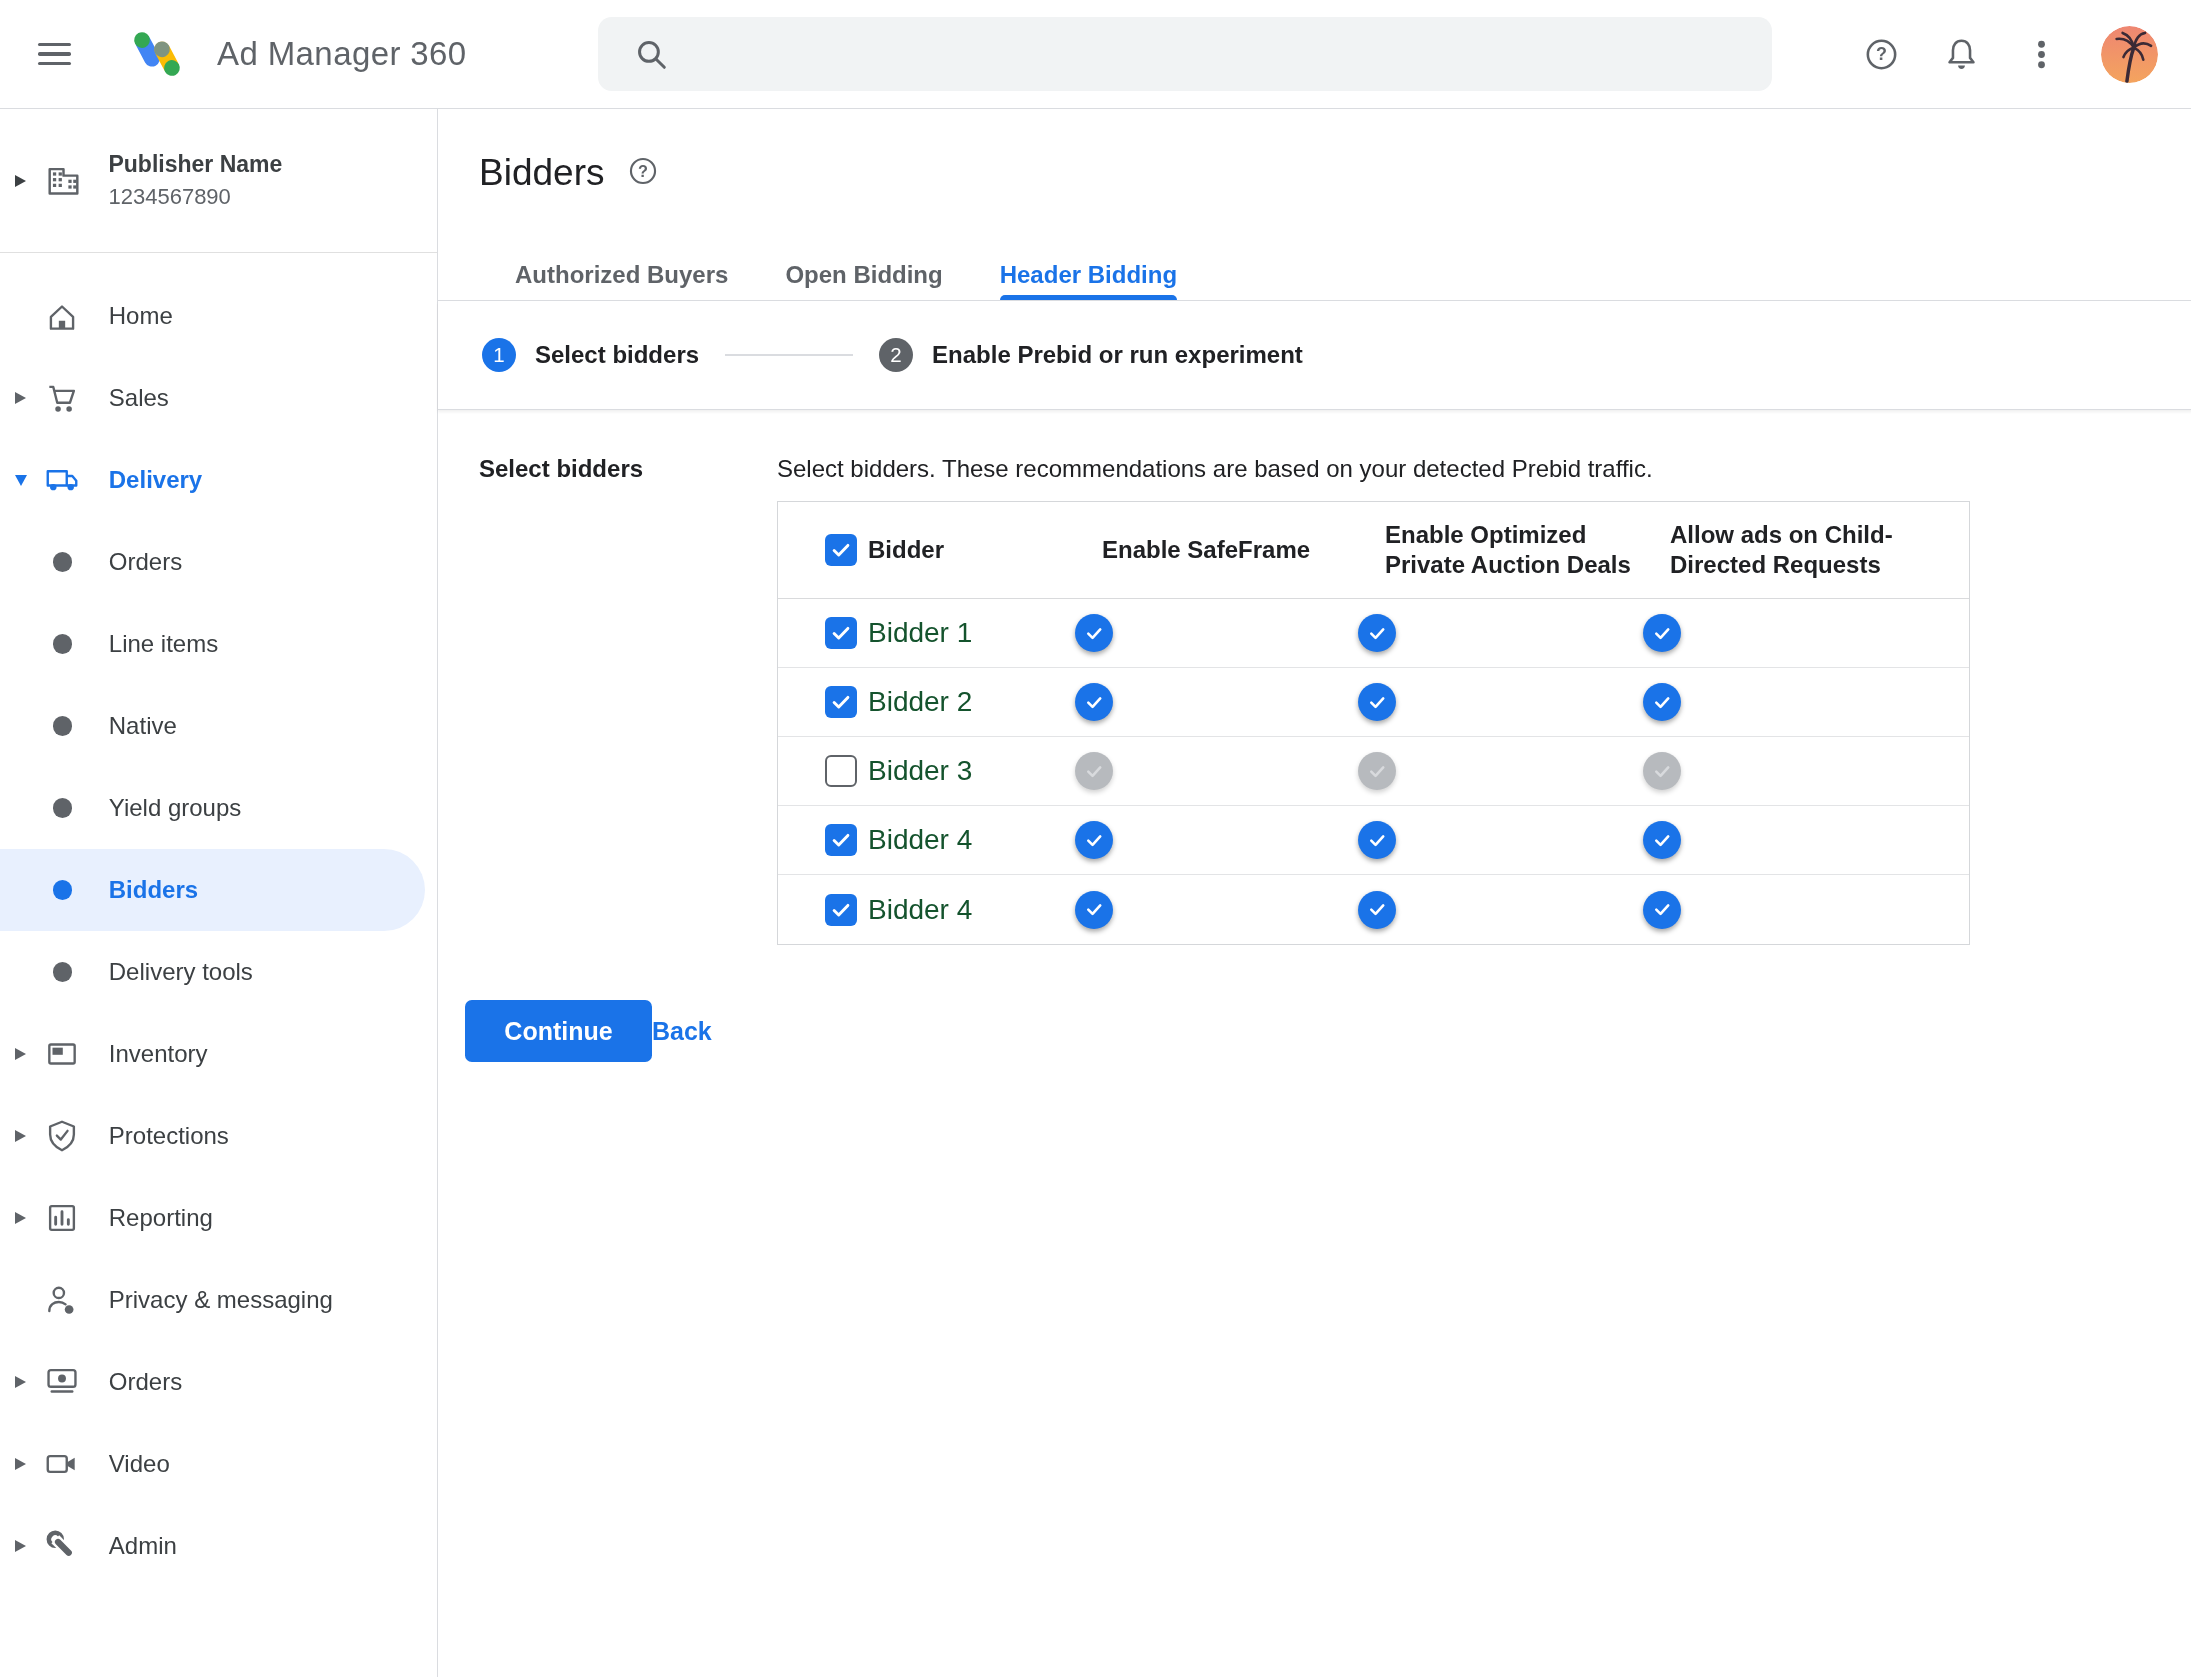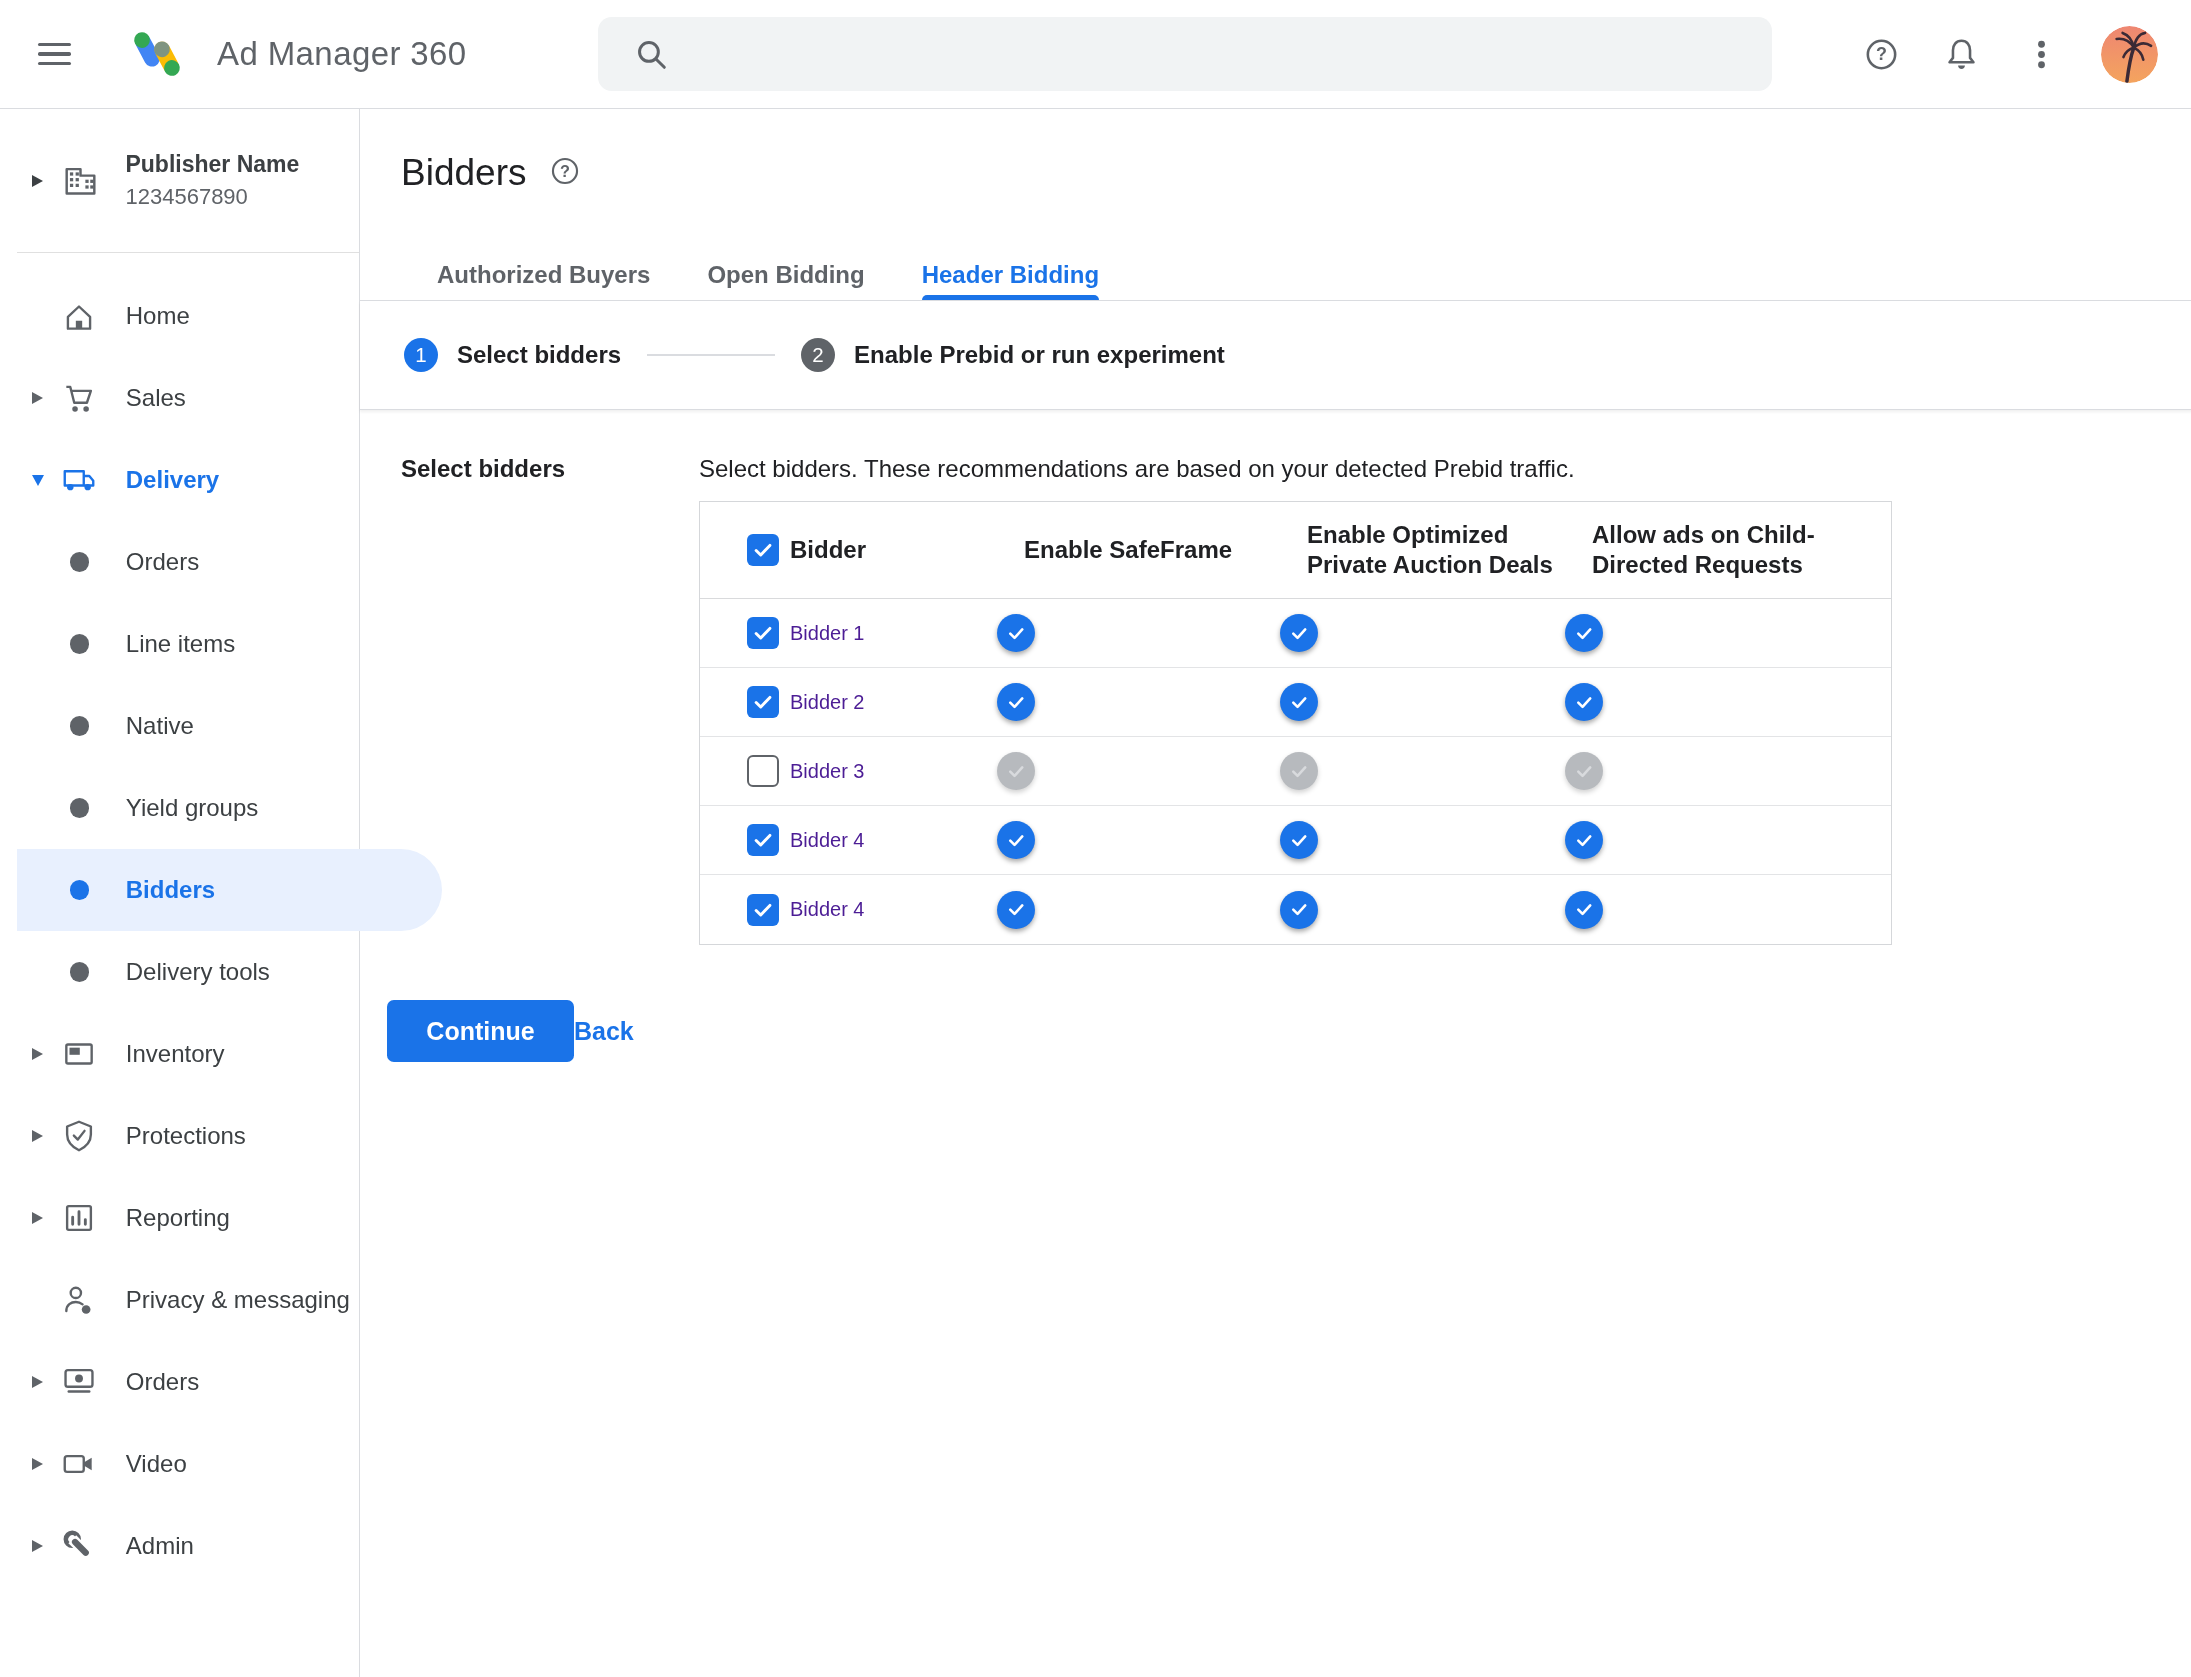--- a/index.html
+++ b/index.html
@@ -21,21 +21,21 @@
   .search {
     position:absolute; left:598px; top:17px; width:1174px; height:74px;
     background:#f1f3f4; border-radius:13.7px; display:flex; align-items:center;
   }
   .search svg { margin-left:33px; }
   .topbar-right { position:absolute; right:34px; top:0; height:108px; display:flex; align-items:center; gap:39px; }
   .icon-btn { width:41px; height:41px; display:flex; align-items:center; justify-content:center; cursor:pointer; }
   .avatar { width:57px; height:57px; border-radius:50%; overflow:hidden; cursor:pointer; }
   
   .body-row { display:flex; height:1569px; }
-  .sidebar { width:360px; flex:none; border-right:0.9px solid #dadce0; background:#fff;padding-left:17px; }
+  .sidebar { width:438px; flex:none; border-right:0.9px solid #dadce0; background:#fff; }
   .publisher {
     height:144px; border-bottom:0.9px solid #e0e0e0;
     display:flex; align-items:center; padding-left:15.4px; cursor:pointer;
   }
   .pub-text { margin-left:23px; }
   .pub-name { font-size:23px; font-weight:bold; color:#3c4043; }
   .pub-id { font-size:22px; color:#5f6368; margin-top:5.1px; }
   .nav { padding-top:22px; }
   .nav-item { height:82px; display:flex; align-items:center; padding-left:15.4px; cursor:pointer; position:relative; }
   .nav-item.selected { background:#e8f0fe; border-radius:0 41px 41px 0; width:425px; }
@@ -64,21 +64,21 @@
   .step-label { margin-left:19px; font-size:24px; font-weight:bold; color:#202124; }
   .step-line { width:128px; height:1.7px; background:#dadce0; margin:0 26px; }
   .content-row { display:flex; padding-top:43px; }
   .left-label { width:339px; flex:none; padding-left:41px; font-size:24px; font-weight:bold; color:#202124; line-height:31px; }
   .right-col { flex:1; }
   .desc { margin:0 0 17px 0; font-size:24px; line-height:31px; color:#202124; }
   
   .table { width:1193px; border:0.9px solid #d5d7da; background:#fff; }
   .trow, .thead { display:grid; grid-template-columns:324px 283px 285px 300px; align-items:center; }
   .thead { min-height:97px; border-bottom:0.9px solid #d9dadc; font-weight:bold; font-size:24px; line-height:30px; color:#202124; }
-  .trow { height:69px; border-bottom:0.9px solid #e3e4e6; font-size:20px; color:#4c1d95; }
+  .trow { height:69px; border-bottom:0.9px solid #e3e4e6; font-size:28px; color:#14532d; }
   .trow:last-child { border-bottom:none; }
   .cell-name { display:flex; align-items:center; padding-left:47px; gap:11px; }
   .cell-head { padding-right:17px; }
   .cell-toggle { padding-left:8.6px; }
   .checkbox { width:32px; height:32px; border-radius:6px; flex:none; display:flex; align-items:center; justify-content:center; cursor:pointer; }
   .checkbox.checked { background:#1a73e8; }
   .checkbox.unchecked { background:#fff; border:2.6px solid #5f6368; }
   .toggle { width:57px; height:24px; border-radius:12px; background:#9dc0f9; position:relative; cursor:pointer; }
   .toggle .thumb {
     position:absolute; right:-2.6px; top:50%; transform:translateY(-50%);

